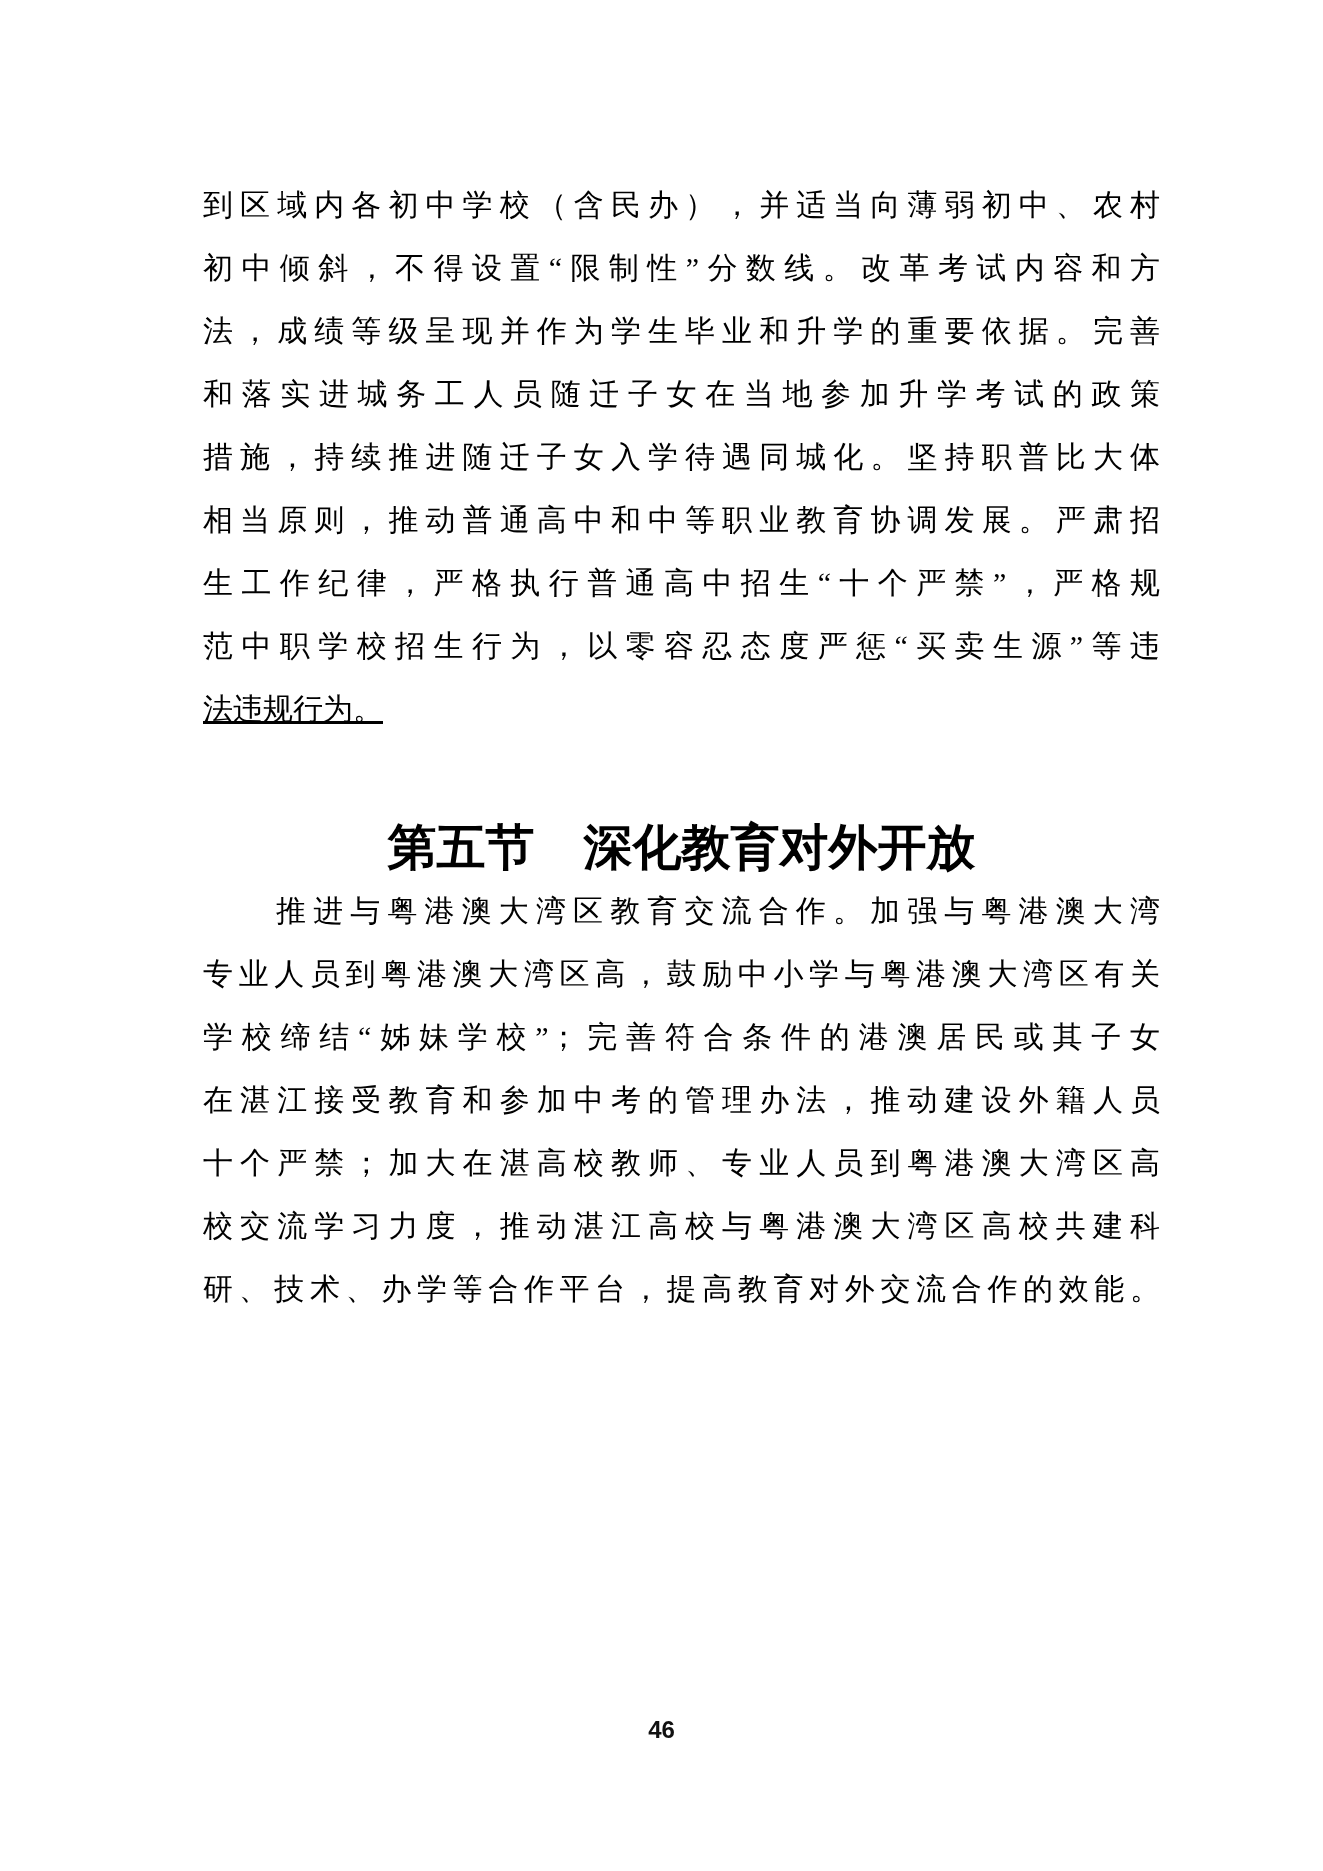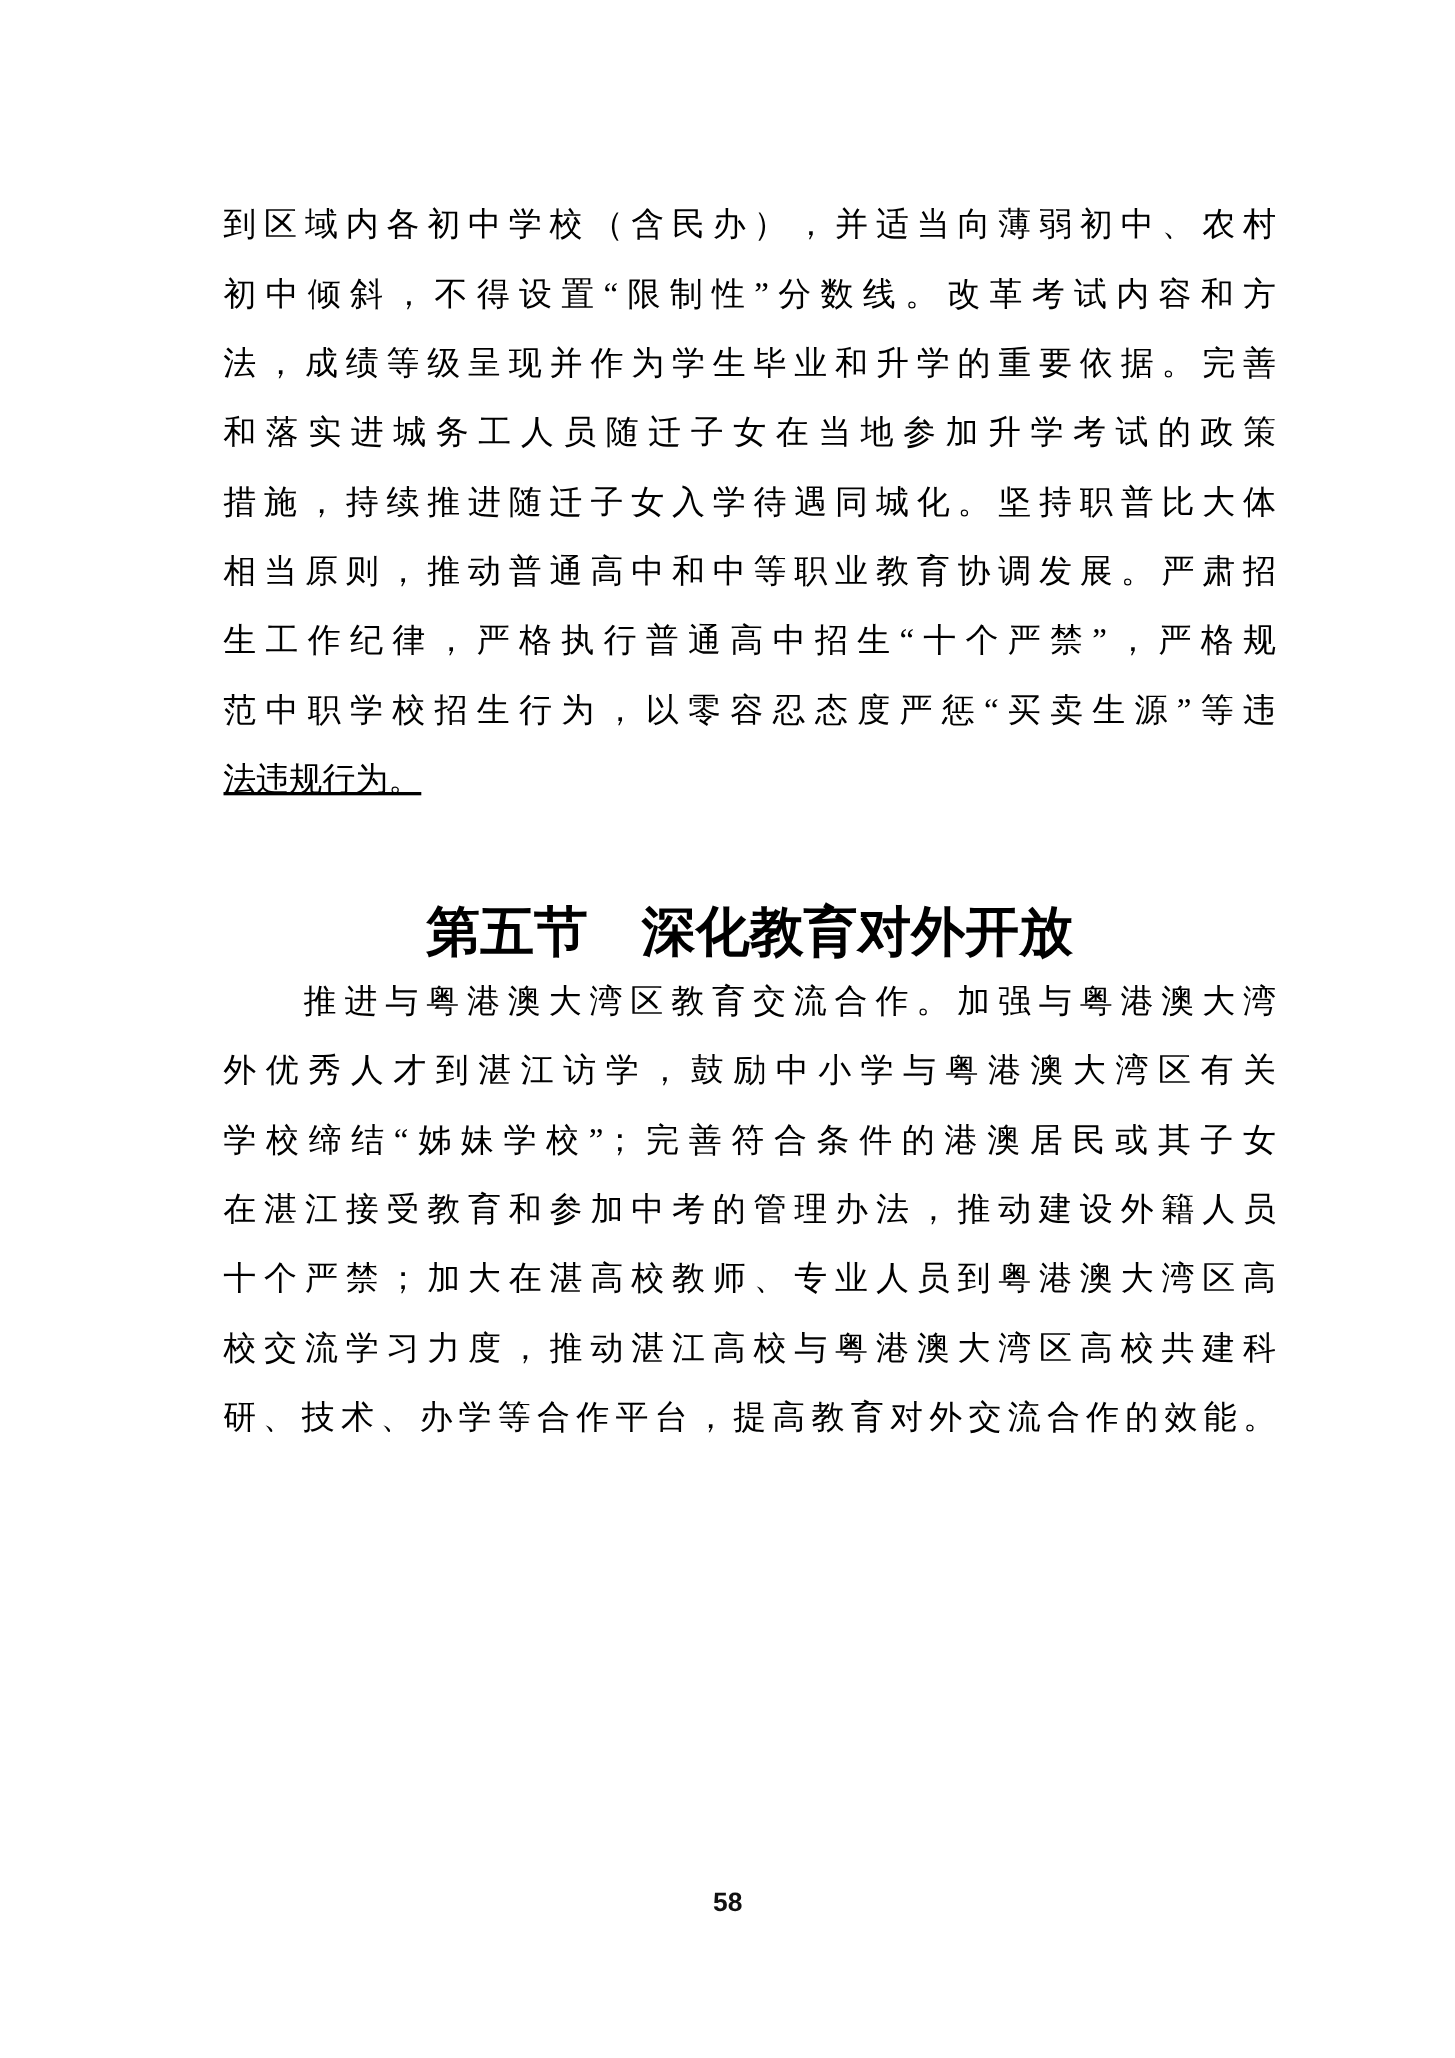--- a/index.html
+++ b/index.html
@@ -78,24 +78,24 @@
     <div class="line">相当原则，推动普通高中和中等职业教育协调发展。严肃招</div>
     <div class="line">生工作纪律，严格执行普通高中招生“十个严禁”，严格规</div>
     <div class="line">范中职学校招生行为，以零容忍态度严惩“买卖生源”等违</div>
     <div class="line short">法违规行为。</div>
   </div>
 
   <div class="heading">第五节　深化教育对外开放</div>
 
   <div>
     <div class="line indent">推进与粤港澳大湾区教育交流合作。加强与粤港澳大湾</div>
-    <div class="line">外优秀人才到湛江访学，鼓励中小学与粤港澳大湾区有关</div>
+    <div class="line">专业人员到粤港澳大湾区高，鼓励中小学与粤港澳大湾区有关</div>
     <div class="line">学校缔结“姊妹学校”；完善符合条件的港澳居民或其子女</div>
     <div class="line">在湛江接受教育和参加中考的管理办法，推动建设外籍人员</div>
     <div class="line">十个严禁；加大在湛高校教师、专业人员到粤港澳大湾区高</div>
     <div class="line">校交流学习力度，推动湛江高校与粤港澳大湾区高校共建科</div>
     <div class="line">研、技术、办学等合作平台，提高教育对外交流合作的效能。</div>
   </div>
 
 
 </div>
 
-<div class="page-number">58</div>
+<div class="page-number">46</div>
 
 </body></html>

